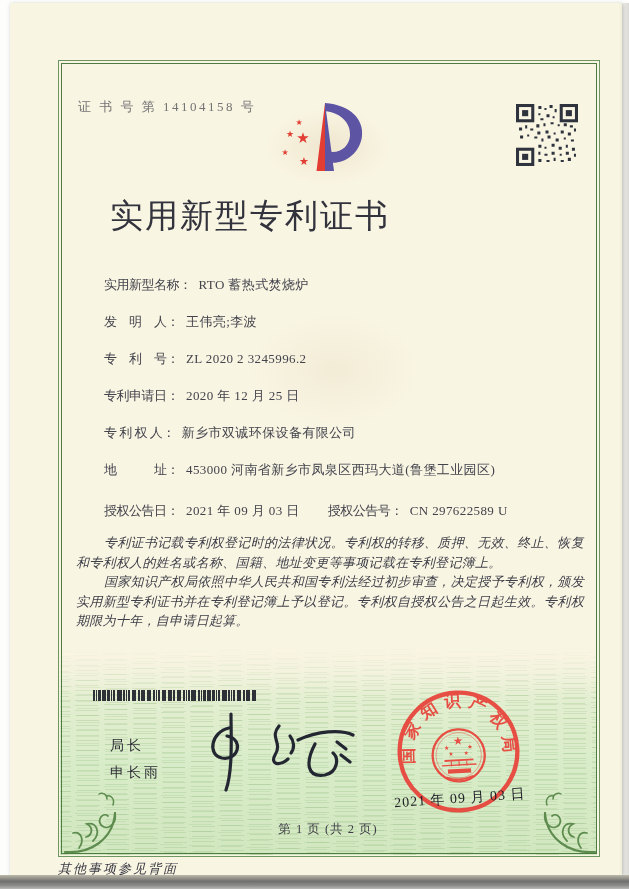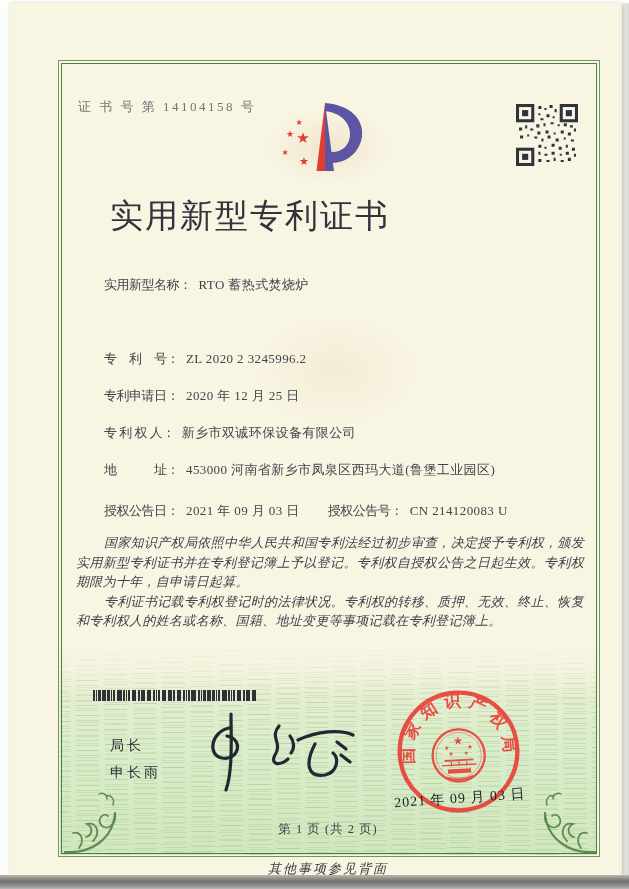--- a/index.html
+++ b/index.html
@@ -54,21 +54,21 @@
   .officer div{margin-bottom:9px;}
   .signature{position:absolute;left:195px;top:708px;}
   .sig{stroke:#232732;fill:none;stroke-width:3.2;stroke-linecap:round;stroke-linejoin:round;}
   .seal{position:absolute;left:391px;top:684px;opacity:.95;transform:rotate(-3deg);}
   .seal-line{stroke:var(--seal_red,#e8463d);fill:none;}
   .seal-solid{fill:var(--seal_red,#e8463d);}
   .seal-date{position:absolute;left:394px;top:789px;width:150px;font-size:14px;letter-spacing:1px;
              color:#1d1d24;transform:rotate(-4deg);white-space:nowrap;}
   .page-no{position:absolute;left:58px;top:821px;width:540px;text-align:center;
            font-size:12.5px;letter-spacing:1px;color:#3e3e46;}
-  .back-note{position:absolute;left:58px;top:860px;width:540px;text-align:center;
+  .back-note{position:absolute;left:58px;top:860px;width:540px;text-align:left;
            font-size:13px;font-style:italic;letter-spacing:2px;color:#3a3a44;}
   .orn{stroke:#5e8c4f;fill:none;stroke-linecap:round;}
   .orn-right{position:absolute;left:517px;top:775px;}
   .orn-left{position:absolute;left:63px;top:775px;transform:scaleX(-1);}
   
   .red-fill{fill:var(--logo_red,#e23d33);}
   .purple-fill{fill:var(--logo_purple,#5d54a4);}
   .qr-dark{fill:#2f333e;}
   .star{font-family:"DejaVu Sans",sans-serif;}
 </style>
@@ -105,39 +105,42 @@
       <rect x="6" y="49" width="6" height="6"></rect>
       <path d="M22 2h3v3h-3z M28 4h2v2h-2z M33 1h3v3h-3z M38 5h2v3h-2z M22 9h2v2h-2z M30 10h3v3h-3z M36 12h2v2h-2z M24 14h3v2h-3z M20 20h3v3h-3z M27 19h2v3h-2z M34 18h3v2h-3z M41 20h2v2h-2z M47 19h3v3h-3z M53 21h3v2h-3z M3 23h3v3h-3z M9 21h2v3h-2z M14 24h3v2h-3z M21 27h3v3h-3z M29 26h3v3h-3z M37 28h2v2h-2z M44 26h3v3h-3z M51 28h3v3h-3z M57 24h2v3h-2z M4 31h3v3h-3z M11 30h2v2h-2z M18 32h3v2h-3z M25 34h2v3h-2z M31 31h3v3h-3z M39 34h3v3h-3z M47 33h2v2h-2z M54 35h3v2h-3z M22 40h3v3h-3z M28 42h2v2h-2z M35 39h3v3h-3z M42 42h3v3h-3z M49 40h2v3h-2z M55 43h3v3h-3z M22 47h2v3h-2z M28 49h3v2h-3z M35 47h3v3h-3z M43 49h2v2h-2z M49 47h3v3h-3z M22 54h3v3h-3z M30 55h3v2h-3z M37 53h2v3h-2z M44 55h3v2h-3z M51 53h3v3h-3z M57 49h2v3h-2z"></path>
     </g>
   </svg>
 
   <div class="title">实用新型专利证书</div>
 
   <div class="row" style="top:276px">
     <span class="lab">实用新型名称：</span><span class="val">RTO 蓄热式焚烧炉</span>
   </div>
+  <div class="row" style="top:313px">
+    <span class="lab">发　明　人：</span><span class="val">王伟亮;李波</span>
+  </div>
   <div class="row" style="top:350px">
     <span class="lab">专　利　号：</span><span class="val">ZL 2020 2 3245996.2</span>
   </div>
   <div class="row" style="top:387px">
     <span class="lab">专利申请日：</span><span class="val">2020 年 12 月 25 日</span>
   </div>
   <div class="row" style="top:424px">
     <span class="lab">专 利 权 人：</span><span class="val">新乡市双诚环保设备有限公司</span>
   </div>
   <div class="row" style="top:461px">
     <span class="lab">地　　　址：</span><span class="val">453000 河南省新乡市凤泉区西玛大道(鲁堡工业园区)</span>
   </div>
   <div class="row" style="top:502px">
-    <span class="lab">授权公告日：</span><span class="val">2021 年 09 月 03 日</span><span class="lab2">授权公告号：</span><span class="val">CN 214120083 U</span>
+    <span class="lab">授权公告日：</span><span class="val">2021 年 09 月 03 日</span><span class="lab2">授权公告号：</span><span class="val">CN 297622589 U</span>
   </div>
 
   <div class="paras">
+    <p>专利证书记载专利权登记时的法律状况。专利权的转移、质押、无效、终止、恢复和专利权人的姓名或名称、国籍、地址变更等事项记载在专利登记簿上。</p>
     <p>国家知识产权局依照中华人民共和国专利法经过初步审查，决定授予专利权，颁发实用新型专利证书并在专利登记簿上予以登记。专利权自授权公告之日起生效。专利权期限为十年，自申请日起算。</p>
-    <p>专利证书记载专利权登记时的法律状况。专利权的转移、质押、无效、终止、恢复和专利权人的姓名或名称、国籍、地址变更等事项记载在专利登记簿上。</p>
   </div>
 
   <div class="barcode"></div>
 
   <div class="officer">
     <div>局长</div>
     <div>申长雨</div>
   </div>
 
   <svg class="signature" width="160" height="88" viewBox="0 0 160 88">

